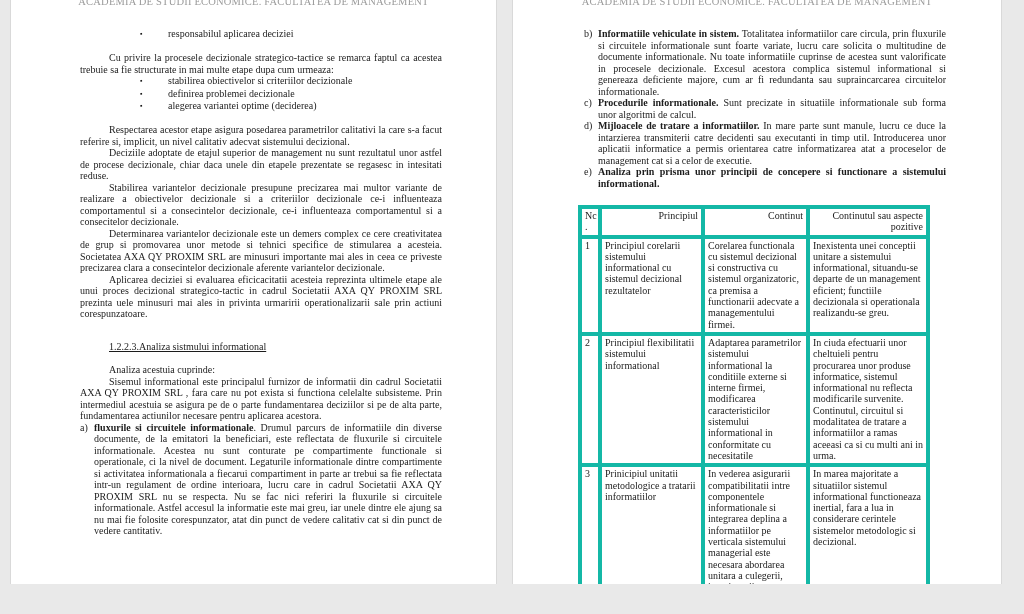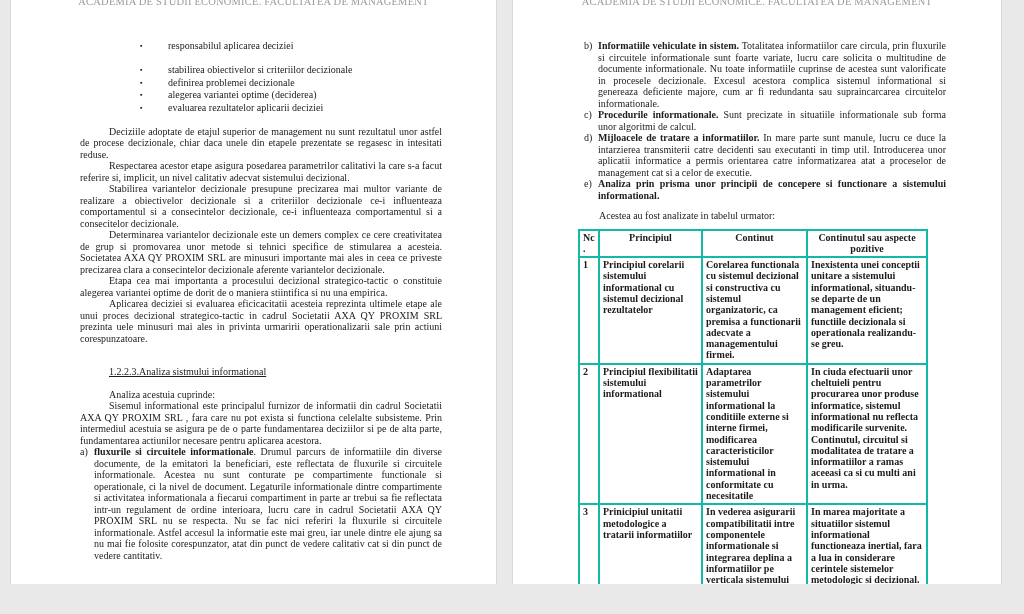--- a/index.html
+++ b/index.html
@@ -15,73 +15,72 @@
     border-left:1px solid #d9d9d9;border-right:1px solid #d9d9d9;
     box-sizing:border-box;
   }
   .page-left{left:10px;width:487px;}
   .page-right{left:512px;width:490px;}
   .page-header{
     margin-top:3px;height:13px;line-height:13px;
     text-align:center;color:#9b9b9b;font-size:10.5px;letter-spacing:.2px;
     white-space:nowrap;overflow:hidden;
   }
-  .content{font-size:10px;line-height:11.5px;text-align:justify;margin-top:32px;}
+  .content{font-size:10px;line-height:11.5px;text-align:justify;margin-top:20px;}
   .content-left{padding:0 54px 0 69px;}
   .content-right{padding:0 55px 0 71px;}
   p{margin:0;}
   .indent{text-indent:29px;}
   .sp1{height:11.5px;}
   .sp2{height:21.5px;}
   .sp3{height:9px;}
   .sp4{height:7px;}
   .bullet{padding-left:88px;text-indent:-14px;text-align:left;}
   .bullet::before{content:"▪";font-size:7px;display:inline-block;width:14px;vertical-align:1px;}
   .hang{position:relative;padding-left:14px;}
   .hang .lbl{position:absolute;left:0;top:0;}
   .heading{text-indent:29px;text-decoration:underline;text-align:left;}
   table{
     border-collapse:collapse;table-layout:fixed;
     width:348px;margin-left:-6px;
     font-size:10px;line-height:11.3px;
   }
   td,th{
-    border:2px solid #14b8a6;vertical-align:top;
-    padding:1px 3px 2px 3px;text-align:left;font-weight:bold;
+    border:4px solid #14b8a6;vertical-align:top;
+    padding:1px 3px 2px 3px;text-align:left;font-weight:normal;
   }
-  th{text-align:center;}
+  th{text-align:right;}
   th.numcol{text-align:left;}
   .cell-p{margin:0;}
 </style>
 </head>
 <body>
 
 <div class="canvas">
 
   <div class="page page-left">
     <div class="page-header">ACADEMIA DE STUDII ECONOMICE. FACULTATEA DE MANAGEMENT</div>
     <div class="content content-left">
 
       <div class="bullet">responsabilul aplicarea deciziei</div>
       <div class="sp1"></div>
 
+      <p class="indent">Cu privire la procesele decizionale strategico-tactice se remarca faptul ca acestea trebuie sa fie structurate in mai multe etape  dupa cum urmeaza:</p>
 
       <div>
         <div class="bullet">stabilirea obiectivelor si criteriilor decizionale</div>
         <div class="bullet">definirea problemei decizionale</div>
         <div class="bullet">alegerea variantei optime (deciderea)</div>
-        <div class="bullet">evaluarea rezultatelor aplicarii deciziei</div>
       </div>
       <div class="sp1"></div>
 
+      <p class="indent">Respectarea acestor etape asigura posedarea parametrilor calitativi la care s-a facut referire si, implicit, un nivel calitativ adecvat sistemului decizional.</p>
       <p class="indent">Deciziile adoptate de etajul superior de management nu sunt rezultatul unor astfel de procese decizionale, chiar daca unele din etapele prezentate se regasesc in intesitati reduse.</p>
-      <p class="indent">Respectarea acestor etape asigura posedarea parametrilor calitativi la care s-a facut referire si, implicit, un nivel calitativ adecvat sistemului decizional.</p>
       <p class="indent">Stabilirea variantelor decizionale presupune precizarea mai multor variante de realizare a obiectivelor decizionale si a criteriilor decizionale ce-i influenteaza comportamentul si a consecintelor decizionale, ce-i influenteaza comportamentul si a consecitelor decizionale.</p>
       <p class="indent">Determinarea variantelor decizionale este un demers complex ce cere creativitatea de grup si promovarea unor metode si tehnici specifice de stimularea a acesteia. Societatea AXA QY PROXIM SRL  are minusuri importante mai ales in ceea ce priveste precizarea clara a consecintelor decizionale aferente variantelor decizionale.</p>
-      <p class="indent">Etapa cea mai importanta a procesului decizional strategico-tactic o constituie alegerea variantei optime de dorit de o maniera stiintifica si nu una empirica.</p>
       <p class="indent">Aplicarea deciziei si evaluarea eficicacitatii acesteia reprezinta ultimele etape ale unui proces decizional strategico-tactic in cadrul Societatii AXA QY PROXIM SRL prezinta uele minusuri mai ales in privinta urmaririi operationalizarii sale prin actiuni corespunzatoare.</p>
 
       <div class="sp2"></div>
       <p class="heading">1.2.2.3.Analiza sistmului informational</p>
       <div class="sp1"></div>
 
       <p class="indent">Analiza acestuia cuprinde:</p>
       <p class="indent">Sisemul informational este principalul furnizor de informatii din cadrul Societatii AXA QY PROXIM SRL , fara care nu pot exista si functiona celelalte subsisteme. Prin intermediul acestuia se asigura pe de o parte fundamentarea deciziilor si pe de alta parte, fundamentarea actiunilor necesare pentru aplicarea acestora.</p>
 
       <div class="hang">
@@ -102,21 +101,20 @@
         <span class="lbl">c)</span><b>Procedurile informationale.</b><span> Sunt precizate in situatiile informationale sub forma unor algoritmi de calcul.</span>
       </div>
       <div class="hang">
         <span class="lbl">d)</span><b>Mijloacele de tratare a informatiilor.</b><span> In mare parte sunt manule, lucru ce duce la intarzierea transmiterii catre decidenti sau executanti in timp util. Introducerea unor aplicatii informatice a permis orientarea catre informatizarea atat a proceselor de management cat si a celor de executie.</span>
       </div>
       <div class="hang">
         <span class="lbl">e)</span><b>Analiza prin prisma unor principii de concepere si functionare a sistemului informational.</b><span></span>
       </div>
 
       <div class="sp3"></div>
-      <p style="text-indent:15px;text-align:left;">Acestea au fost analizate in tabelul urmator:</p>
       <div class="sp4"></div>
 
       <table>
         <colgroup>
           <col style="width:20px">
             <col style="width:103px">
             <col style="width:105px">
             <col style="width:120px">
         </colgroup>
         <tbody>

